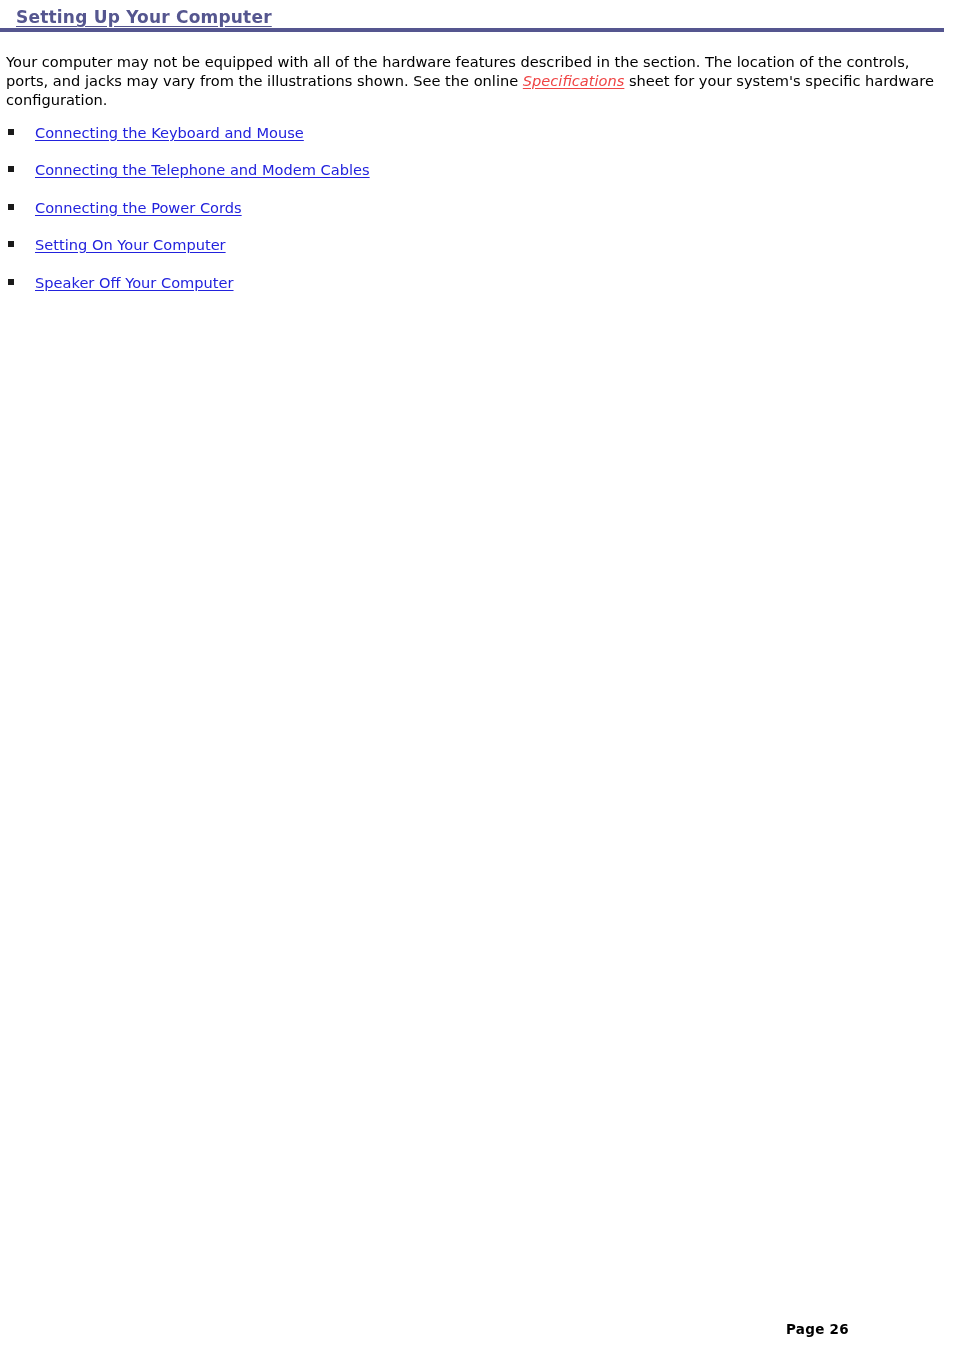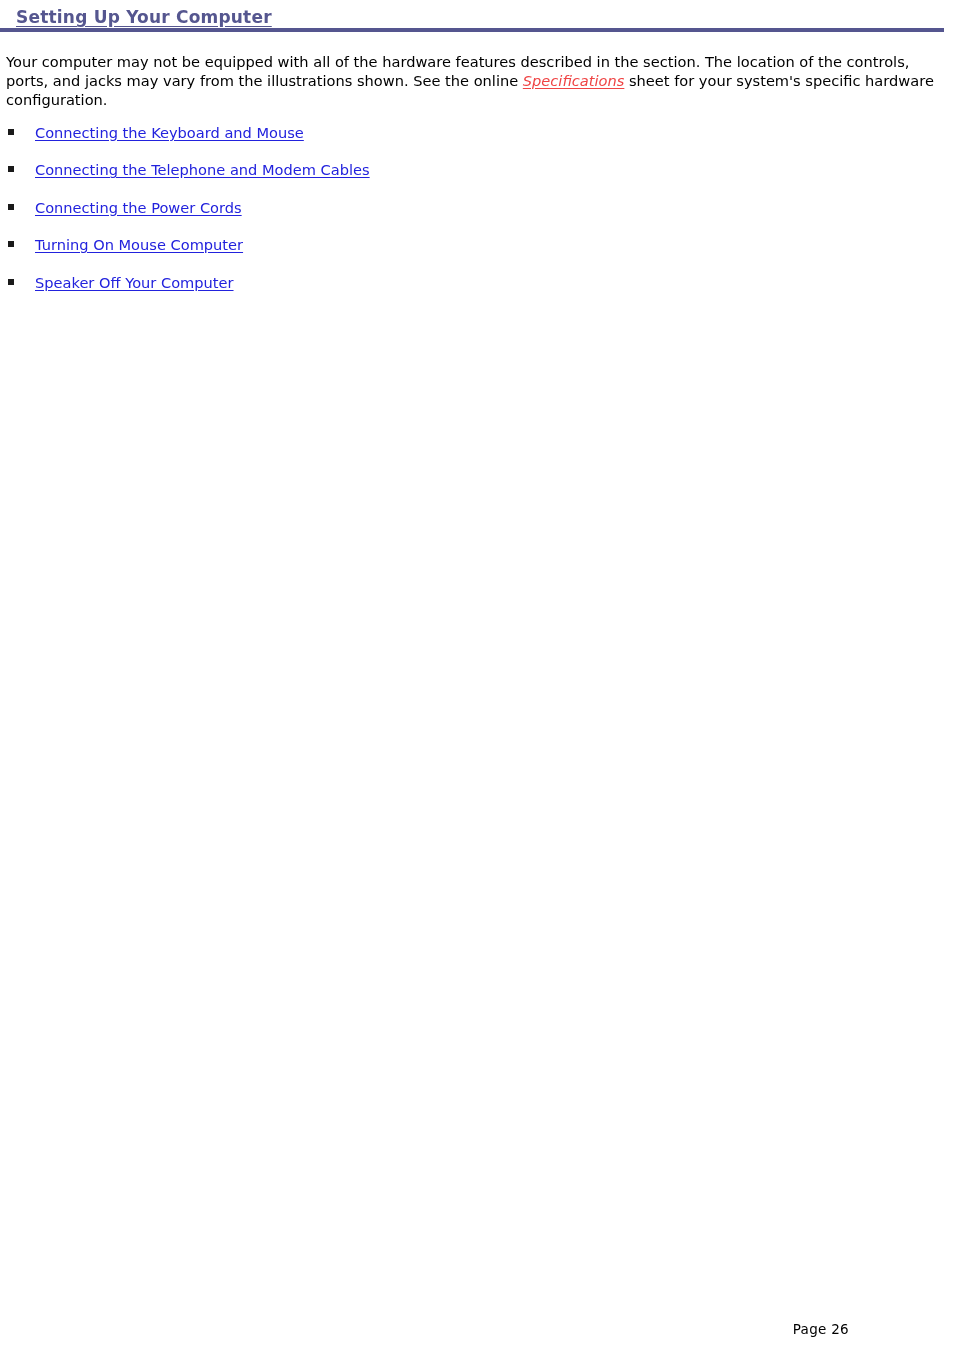--- a/index.html
+++ b/index.html
@@ -110,21 +110,21 @@
     text-underline-offset: 2px;
     white-space: nowrap;
   }
 
   
   .page-footer {
     position: absolute;
     right: 11px;
     bottom: 14px;
     font-size: 13.5px;
-    font-weight: normal;
+    font-weight: bold;
     color: #000000;
     letter-spacing: 0.3px;
   }
 </style>
 </head>
 <body>
 
 <div class="page">
 
   <div class="heading-block">
@@ -142,21 +142,21 @@
     <li class="link-item">
       <span class="bullet-icon"></span>
       <a class="item-link" href="#">Connecting the Telephone and Modem Cables</a>
     </li>
     <li class="link-item">
       <span class="bullet-icon"></span>
       <a class="item-link" href="#">Connecting the Power Cords</a>
     </li>
     <li class="link-item">
       <span class="bullet-icon"></span>
-      <a class="item-link" href="#">Turning On Mouse Computer</a>
+      <a class="item-link" href="#">Setting On Your Computer</a>
     </li>
     <li class="link-item">
       <span class="bullet-icon"></span>
       <a class="item-link" href="#">Speaker Off Your Computer</a>
     </li>
   </ul>
 
   <div class="page-footer">Page 26</div>
 
 </div>

